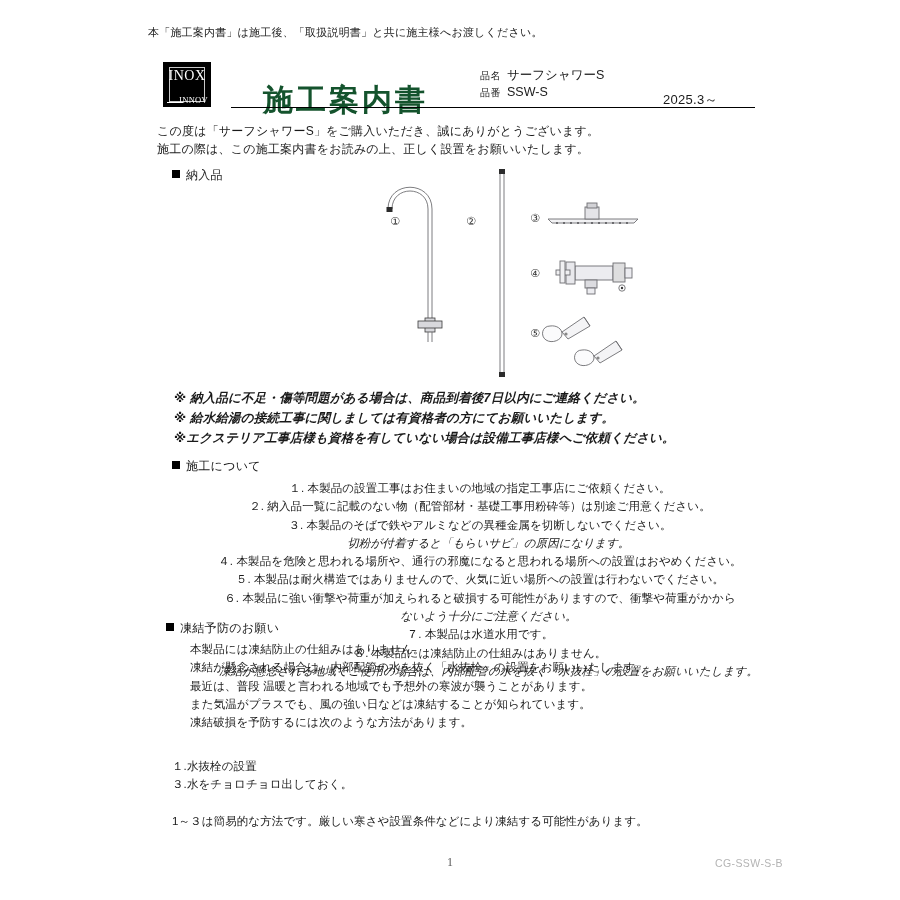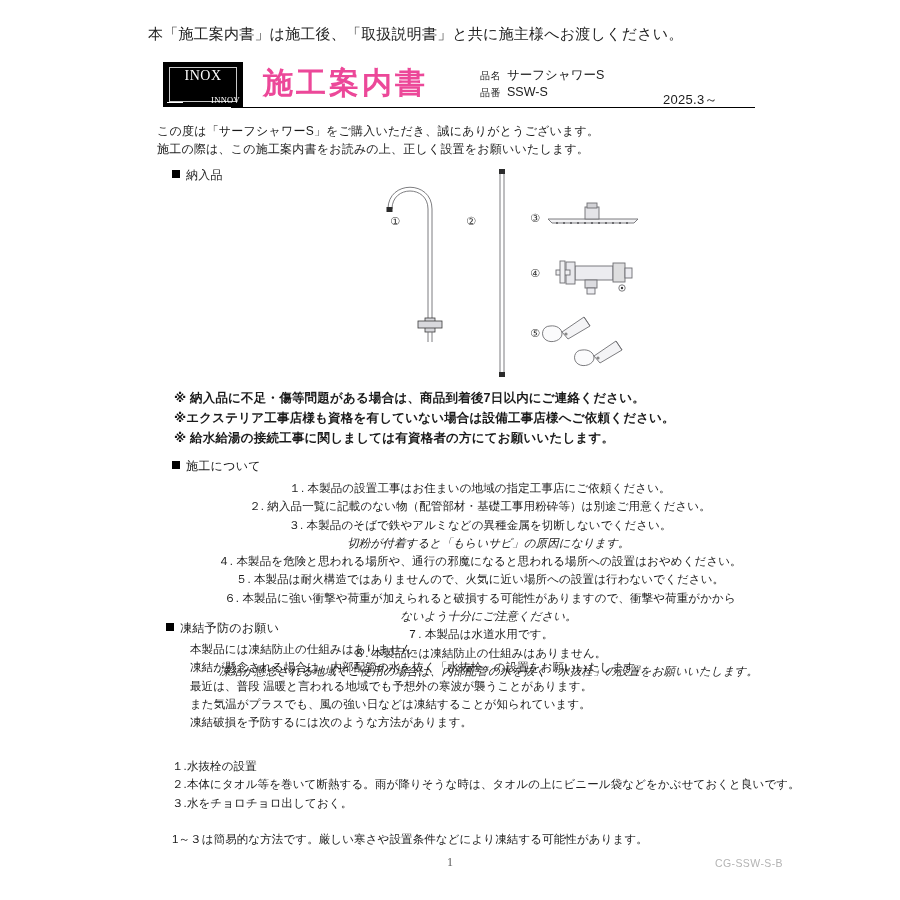--- a/index.html
+++ b/index.html
@@ -22,39 +22,39 @@
     left: 0; top: 0;
     width: 900px;
     height: 900px;
   }
 
   
   .top-notice {
     position: absolute;
     left: 148px;
     top: 25px;
-    font-size: 15px;
+    font-size: 11px;
     letter-spacing: 0.2px;
     color: #222;
     white-space: nowrap;
   }
 
   
   .header {
     position: absolute;
     left: 163px;
     top: 62px;
     width: 592px;
     height: 48px;
   }
   .logo-box {
     position: absolute;
     left: 0;
     top: 0;
-    width: 80px;
+    width: 48px;
     height: 45px;
     background: #000000;
     box-sizing: border-box;
   }
   .logo-inner {
     position: absolute;
     left: 6px;
     top: 5px;
     right: 6px;
     bottom: 5px;
@@ -88,27 +88,27 @@
     left: 4px;
     bottom: 4.5px;
     width: 16px;
     height: 1px;
     background: #ffffff;
   }
 
   .doc-title {
     position: absolute;
     left: 100px;
-    top: 1px;
+    top: 18px;
     font-family: "DejaVu Sans", "Liberation Sans", sans-serif;
     font-weight: bold;
     font-size: 30px;
     letter-spacing: 3px;
     line-height: 40px;
-    color: #ec4899;
+    color: #14532d;
   }
 
   .meta {
     position: absolute;
     left: 317px;
     top: 5px;
     font-size: 12px;
     line-height: 17px;
   }
   .meta-row {
@@ -197,21 +197,21 @@
   
   .notices {
     position: absolute;
     left: 174px;
     top: 388px;
     font-size: 12.5px;
     font-weight: bold;
     line-height: 20px;
     letter-spacing: 0.2px;
   }
-  .notices div { white-space: nowrap; }
+  .notices div { white-space: nowrap; font-style: italic; }
 
   
   .build {
     position: absolute;
     left: 172px;
     top: 458px;
     width: 600px;
   }
   .build .section-head { margin-bottom: 4px; }
   .build ol {
@@ -401,22 +401,22 @@
 
     <span class="callout" style="left:20px; top:55px;">①</span>
     <span class="callout" style="left:96px; top:55px;">②</span>
     <span class="callout" style="left:160px; top:52px;">③</span>
     <span class="callout" style="left:160px; top:107px;">④</span>
     <span class="callout" style="left:160px; top:167px;">⑤</span>
   </div>
 
   <div class="notices">
     <div>※ 納入品に不足・傷等問題がある場合は、商品到着後7日以内にご連絡ください。</div>
+    <div>※ 給水給湯の接続工事に関しましては有資格者の方にてお願いいたします。</div>
     <div>※エクステリア工事店様も資格を有していない場合は設備工事店様へご依頼ください。</div>
-    <div>※ 給水給湯の接続工事に関しましては有資格者の方にてお願いいたします。</div>
   </div>
 
   <div class="build">
     <div class="section-head">
       <span class="sq"></span><span>施工について</span>
     </div>
     <ol>
       <li>１. 本製品の設置工事はお住まいの地域の指定工事店にご依頼ください。</li>
       <li>２. 納入品一覧に記載のない物（配管部材・基礎工事用粉砕等）は別途ご用意ください。</li>
       <li>３. 本製品のそばで鉄やアルミなどの異種金属を切断しないでください。</li>
@@ -439,21 +439,20 @@
       <div>本製品には凍結防止の仕組みはありません。</div>
       <div>凍結が懸念される場合は、内部配管の水を抜く「水抜栓」の設置をお願いいたします。</div>
       <div>最近は、普段 温暖と言われる地域でも予想外の寒波が襲うことがあります。</div>
       <div>また気温がプラスでも、風の強い日などは凍結することが知られています。</div>
       <div>凍結破損を予防するには次のような方法があります。</div>
     </div>
   </div>
 
   <div class="methods">
     <div>１.水抜栓の設置</div>
-    <div>２.本体にタオル等を巻いて断熱する。雨が降りそうな時は、タオルの上にビニール袋などをかぶせておくと良いです。</div>
     <div>３.水をチョロチョロ出しておく。</div>
     <div class="gap"></div>
     <div>1～３は簡易的な方法です。厳しい寒さや設置条件などにより凍結する可能性があります。</div>
   </div>
 
   <div class="page-num">1</div>
   <div class="doc-code">CG-SSW-S-B</div>
 
 </div>
 

